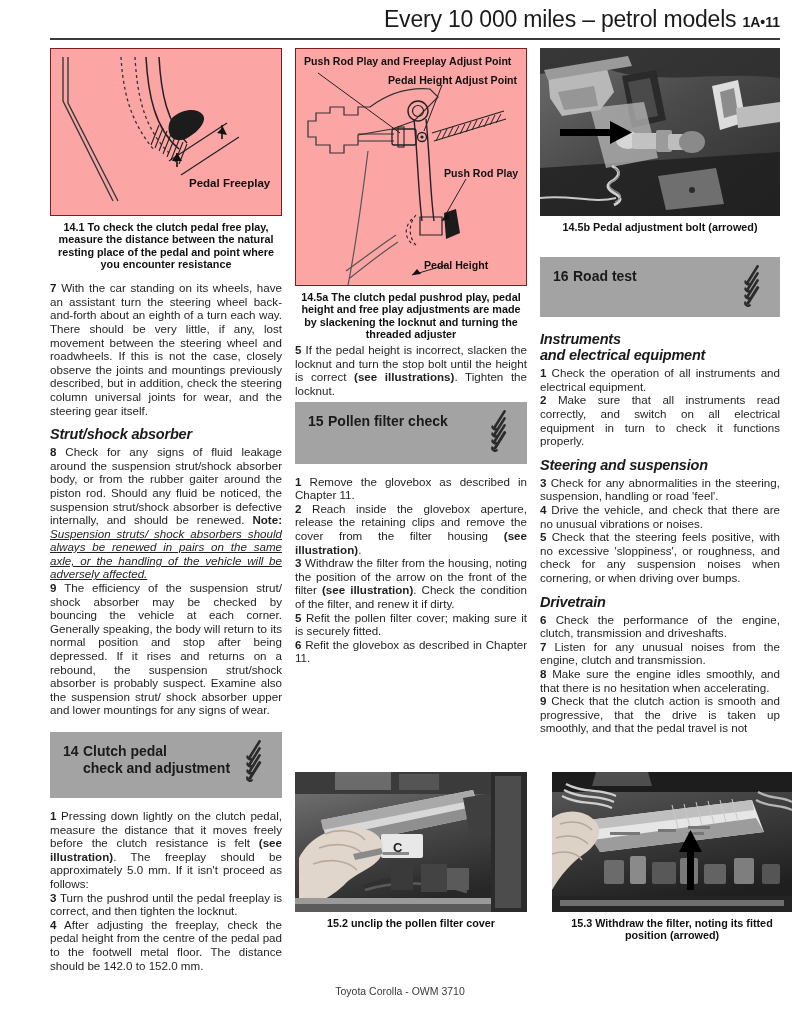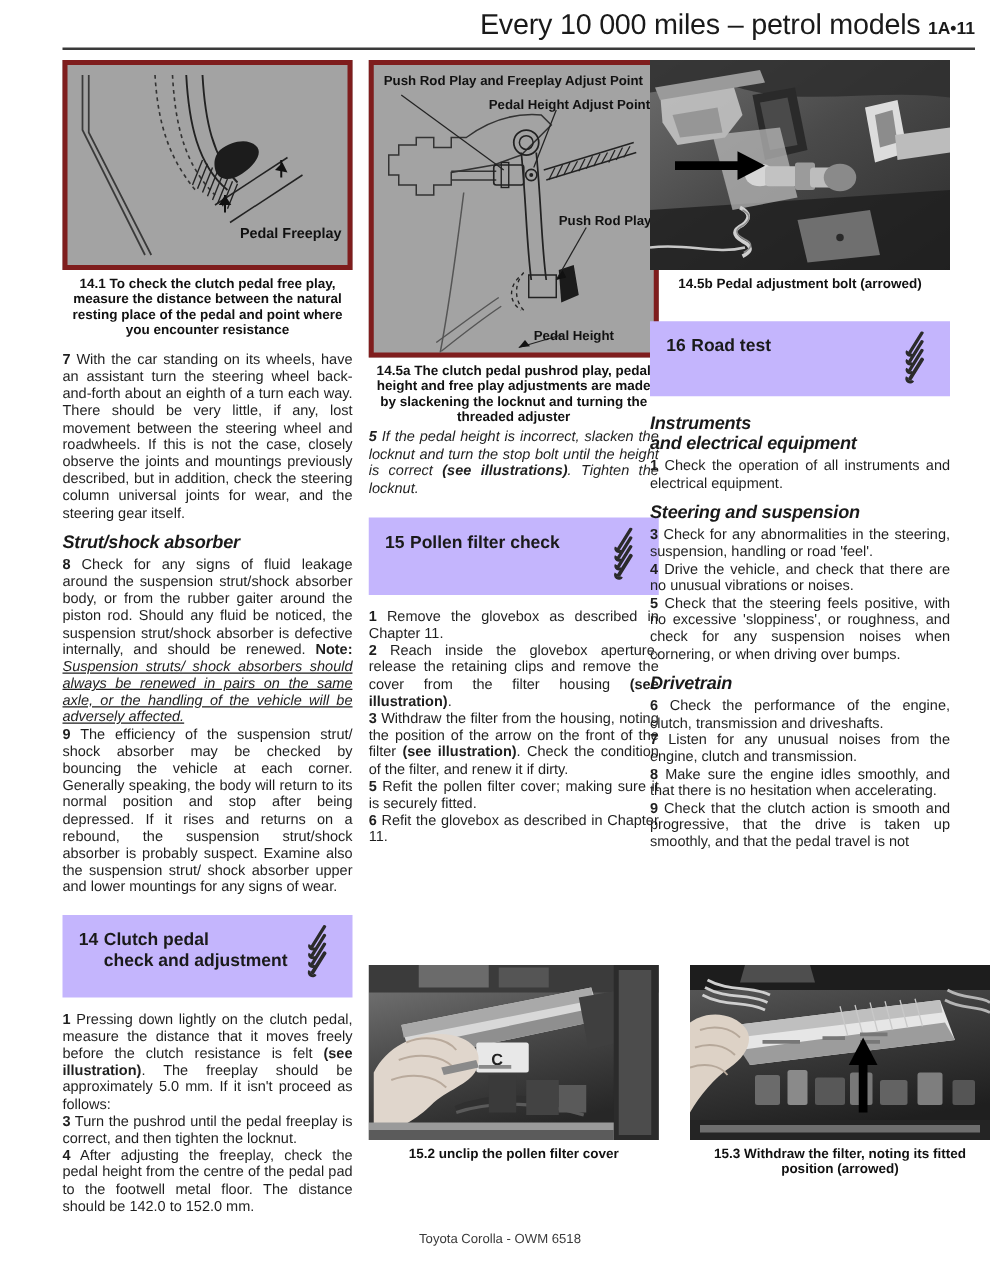--- a/index.html
+++ b/index.html
@@ -50,21 +50,21 @@
   }
 
   
   .col {
     position: absolute;
     top: 48px;
     width: 232px;
   }
   .col-1 { left: 50px; }
   .col-2 { left: 295px; width: 232px; }
-  .col-3 { left: 520px; width: 240px; }
+  .col-3 { left: 540px; width: 240px; }
 
   
   p.body {
     margin: 0 0 0 0;
     font-size: 11.6px;
     line-height: 13.6px;
     text-align: justify;
     color: #1f1f1f;
   }
   p.body .num {
@@ -78,22 +78,22 @@
     font-size: 14.5px;
     font-style: italic;
     font-weight: bold;
     line-height: 16px;
     letter-spacing: -0.2px;
   }
 
   
   .fig-box {
     box-sizing: border-box;
-    border: 4px solid #7f1d1d;
-    background: #a3a3a3;
+    border: 1px solid #7f1d1d;
+    background: #fca5a5;
     position: relative;
     overflow: hidden;
   }
   .photo {
     position: relative;
     overflow: hidden;
     background: #555;
     box-sizing: border-box;
   }
   .caption {
@@ -101,21 +101,21 @@
     line-height: 12.3px;
     font-weight: bold;
     text-align: center;
     margin-top: 5px;
     color: #111;
   }
 
   
   .section-box {
     box-sizing: border-box;
-    background: #c4b5fd;
+    background: #a3a3a3;
     position: relative;
     padding: 11px 12px 11px 13px;
     min-height: 60px;
   }
   .section-box .secnum {
     font-size: 14px;
     font-weight: bold;
     display: inline-block;
     vertical-align: top;
     width: 20px;
@@ -288,23 +288,23 @@
         <path d="M116,226 l9,-1 l-4,-5 Z" fill="#111"></path>
 
         <text x="8" y="16" font-family="Liberation Sans, sans-serif" font-size="10.6" font-weight="bold" fill="#111">Push Rod Play and Freeplay Adjust Point</text>
         <text x="92" y="35" font-family="Liberation Sans, sans-serif" font-size="10.6" font-weight="bold" fill="#111">Pedal Height Adjust Point</text>
         <text x="148" y="128" font-family="Liberation Sans, sans-serif" font-size="10.6" font-weight="bold" fill="#111">Push Rod Play</text>
         <text x="128" y="220" font-family="Liberation Sans, sans-serif" font-size="10.6" font-weight="bold" fill="#111">Pedal Height</text>
       </svg>
     </div>
     <div class="caption" style="width:232px;">14.5a  The clutch pedal pushrod play, pedal height and free play adjustments are made by slackening the locknut and turning the threaded adjuster</div>
 
-    <p class="body" style="margin-top:3px;font-style:italic;"><span class="num">5</span> <span>If the pedal height is incorrect, slacken the locknut and turn the stop bolt until the height is correct </span><span class="b">(see illustrations)</span><span>. Tighten the locknut.</span></p>
-
-    <div class="section-box" style="width:232px;height:62px;margin-top:16px;">
+    <p class="body" style="margin-top:3px;"><span class="num">5</span> <span>If the pedal height is incorrect, slacken the locknut and turn the stop bolt until the height is correct </span><span class="b">(see illustrations)</span><span>. Tighten the locknut.</span></p>
+
+    <div class="section-box" style="width:232px;height:62px;margin-top:4px;">
       <span class="secnum">15</span><span class="sectitle">Pollen filter check</span>
       <svg class="spanner" viewBox="0 0 34 46">
         <g fill="#2b2b2b">
           <g transform="translate(2,2) rotate(-58 14 8)">
             <rect x="4" y="6" width="21" height="2.6" rx="1"></rect>
             <path d="M2,7.3 a3.4,3.4 0 0 1 3.4,-3.4 l0,2 a1.6,1.6 0 0 0 0,3 l0,2 A3.4,3.4 0 0 1 2,7.3 Z"></path>
           </g>
           <g transform="translate(2,9) rotate(-58 14 8)">
             <rect x="4" y="6" width="21" height="2.6" rx="1"></rect>
             <path d="M2,7.3 a3.4,3.4 0 0 1 3.4,-3.4 l0,2 a1.6,1.6 0 0 0 0,3 l0,2 A3.4,3.4 0 0 1 2,7.3 Z"></path>
@@ -410,20 +410,21 @@
             <rect x="4" y="6" width="21" height="3" rx="1.2"></rect>
             <path d="M1.6,7.5 a3.8,3.8 0 0 1 3.8,-3.8 l0,2.2 a1.7,1.7 0 0 0 0,3.3 l0,2.2 A3.8,3.8 0 0 1 1.6,7.5 Z"></path>
           </g>
         </g>
       </svg>
     </div>
 
     <h3 class="subhead" style="margin-top:14px;"><span>Instruments</span><br><span>and electrical equipment</span></h3>
 
     <p class="body"><span class="num">1</span> <span>Check the operation of all instruments and electrical equipment.</span></p>
+    <p class="body"><span class="num">2</span> <span>Make sure that all instruments read correctly, and switch on all electrical equipment in turn to check it functions properly.</span></p>
 
     <h3 class="subhead">Steering and suspension</h3>
 
     <p class="body"><span class="num">3</span> <span>Check for any abnormalities in the steering, suspension, handling or road 'feel'.</span></p>
     <p class="body"><span class="num">4</span> <span>Drive the vehicle, and check that there are no unusual vibrations or noises.</span></p>
     <p class="body"><span class="num">5</span> <span>Check that the steering feels positive, with no excessive 'sloppiness', or roughness, and check for any suspension noises when cornering, or when driving over bumps.</span></p>
 
     <h3 class="subhead">Drivetrain</h3>
 
     <p class="body"><span class="num">6</span> <span>Check the performance of the engine, clutch, transmission and driveshafts.</span></p>
@@ -546,16 +547,16 @@
         <g>
           <rect x="135" y="76" width="7" height="42" fill="#000"></rect>
           <path d="M127,80 L138.5,58 L150,80 Z" fill="#000"></path>
         </g>
       </svg>
     </div>
     <div class="caption" style="width:240px;">15.3  Withdraw the filter, noting its fitted position (arrowed)</div>
   </div>
 
   <div class="footer">
-    <span>Toyota Corolla - OWM 6518</span>
+    <span>Toyota Corolla - OWM 3710</span>
   </div>
 
 </div>
 
 </body></html>

